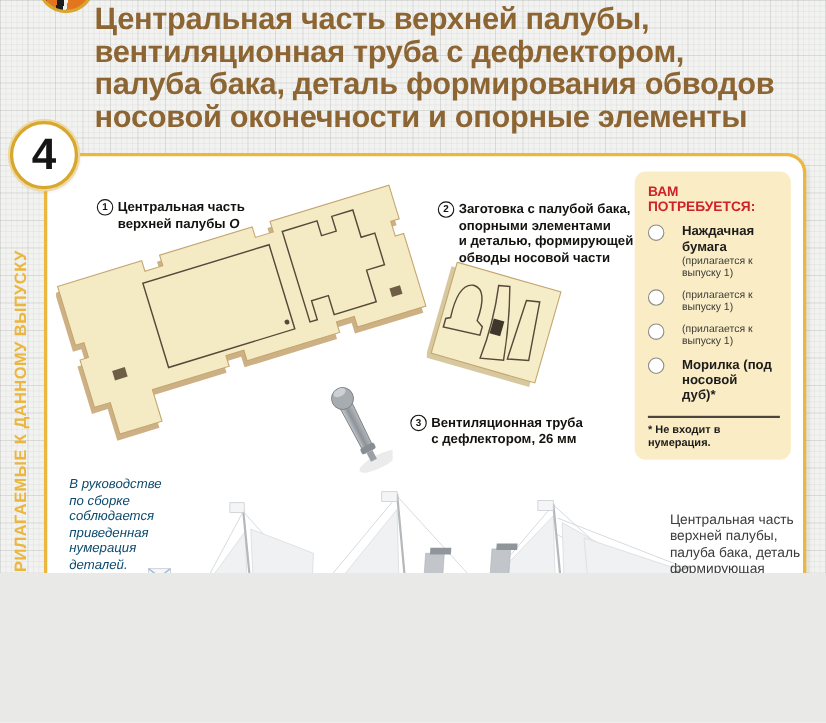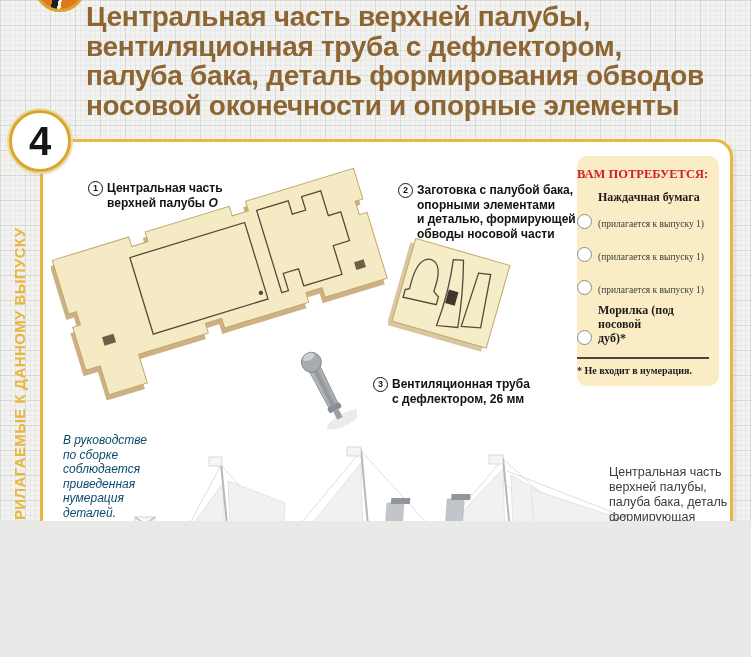--- a/index.html
+++ b/index.html
@@ -49,30 +49,30 @@
   }
   .part-label .ltext{white-space:pre-line;}
   .cnum{
     flex:0 0 auto; width:13px; height:13px; margin-top:0px;
     border:1.3px solid #14120f; border-radius:50%;
     display:inline-flex; align-items:center; justify-content:center;
     font-size:9px; font-weight:bold;
   }
   .needs-panel{
     position:absolute; left:534px; top:14px; width:142px; box-sizing:border-box;
-    background:#faedc6; border-radius:10px; padding:11px 10px 10px 0; z-index:4;font-family:Liberation Serif, serif;
+    background:#faedc6; border-radius:10px; padding:11px 10px 10px 12px; z-index:4;
   }
   .needs-title{font-size:12.5px; font-weight:bold; color:#cf2128; margin-bottom:4px;}
-  .need-item{display:flex; gap:6px; margin-top:8px;align-items:flex-end;}
+  .need-item{display:flex; gap:16px; margin-top:8px;}
   .chk{
     flex:0 0 auto; width:13px; height:13px; margin-top:1px;
     background:#fff; border:1.5px solid #8d8d88; border-radius:50%;
   }
   .need-name{font-size:12px; line-height:14px; font-weight:bold; color:#1d1c1a; white-space:pre-line;}
-  .need-note{font-size:9.5px; color:#3a3a37; margin-top:15px;}
+  .need-note{font-size:9.5px; color:#3a3a37; margin-top:1px;}
   .needs-divider{border:none; border-top:2px solid #4a453e; margin:12px 0 6px 0;}
   .needs-footnote{font-size:10px; font-weight:bold; color:#1d1c1a;}
   .assembly-note{
     position:absolute; left:20px; top:291px; width:120px; z-index:4;
     font-size:12px; line-height:14.5px; font-style:italic; color:#0c4a6e; white-space:pre-line;
   }
   .ship-annotation{
     position:absolute; left:566px; top:323px; width:132px; z-index:5;
     font-size:12.5px; line-height:15px; color:#3c3c3c; white-space:pre-line;
   }

